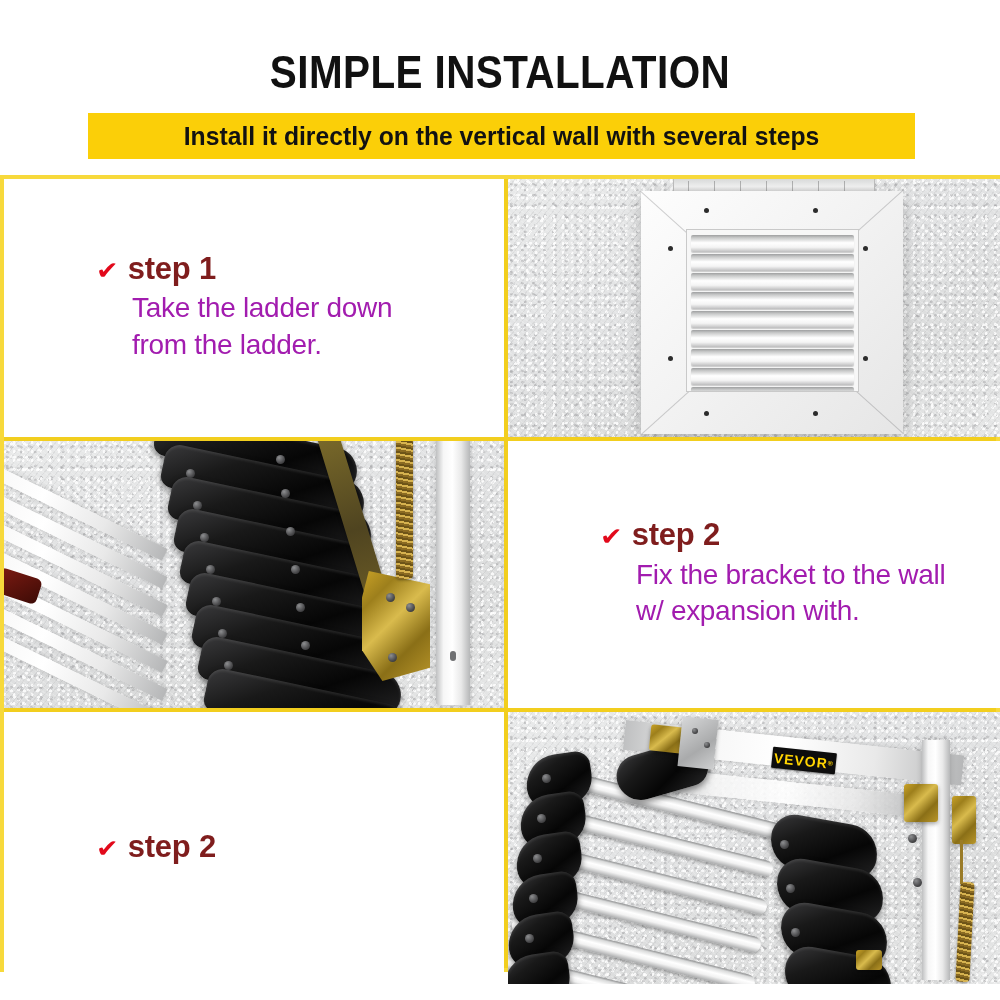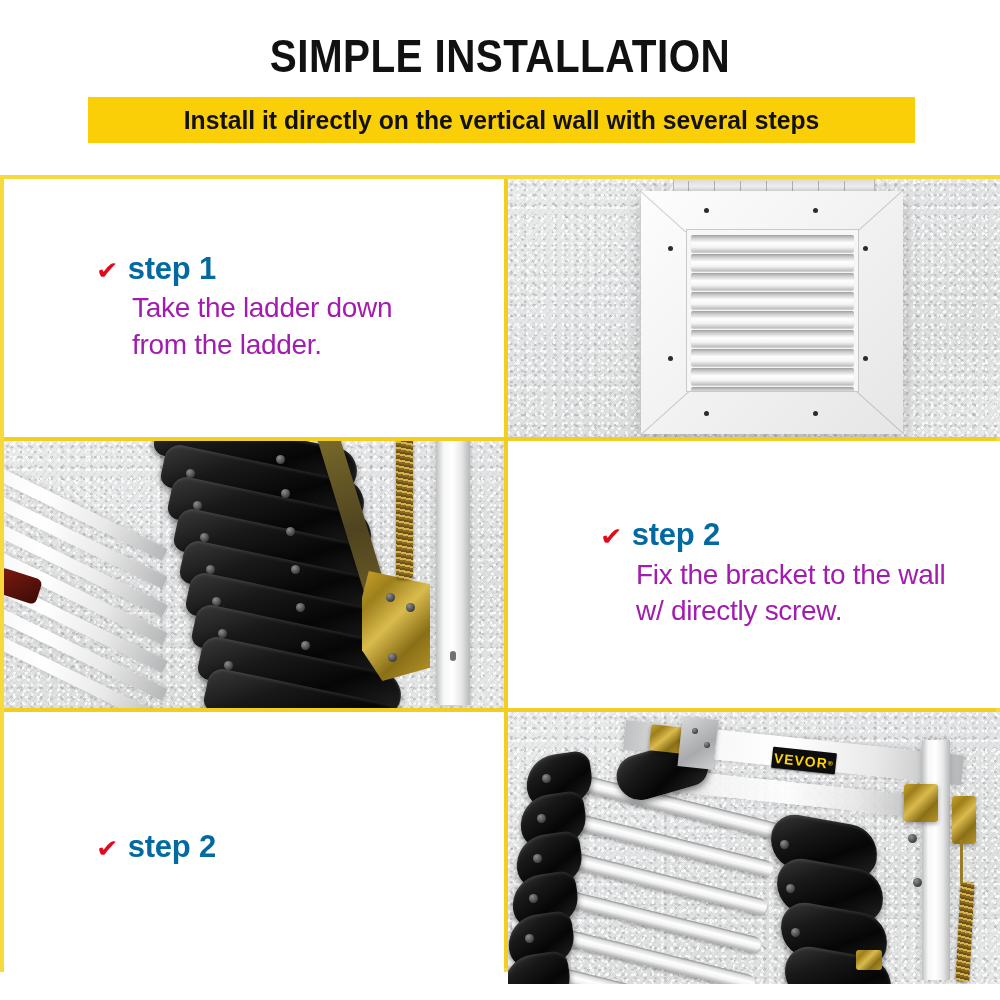--- a/index.html
+++ b/index.html
@@ -6,21 +6,21 @@
   body{
     width:1000px;height:1000px;
     background:#ffffff;
     font-family:"Liberation Sans","DejaVu Sans",sans-serif;
     overflow:hidden;
     position:relative;
   }
   .page{position:relative;width:1000px;height:1000px;background:#fff;}
 
   
-  .header{position:absolute;left:0;top:0;width:1000px;height:175px;background:#fff;}
+  .header{position:absolute;left:0;top:16px;width:1000px;height:175px;background:#fff;}
   .title{
     position:absolute;left:0;top:28px;width:1000px;
     text-align:center;
     font-family:"Liberation Sans Narrow","Liberation Sans",sans-serif;
     font-weight:bold;
     font-size:47px;
     letter-spacing:0.5px;
     color:#111111;
     transform:scaleX(0.86);
     transform-origin:center top;
@@ -59,21 +59,21 @@
   
   .textcell{background:#ffffff;display:flex;align-items:center;}
   .textwrap{padding-left:92px;padding-right:18px;}
   .steprow{display:flex;align-items:flex-start;margin-bottom:2px;}
   .check{
     color:#E2091B;font-size:27px;line-height:1;
     margin-right:9px;margin-top:5px;font-weight:bold;
     display:inline-block;transform:scale(1.0,0.92);
   }
   .steplabel{
-    font-size:31px;font-weight:bold;color:#0369a1;
+    font-size:31px;font-weight:bold;color:#7f1d1d;
     letter-spacing:-0.2px;line-height:1.05;
   }
   .stepdesc{
     font-size:28px;color:#a21caf;line-height:1.30;
     margin-left:36px;margin-top:5px;letter-spacing:-0.3px;
   }
   .stepdesc div{white-space:nowrap;}
 
   
   .photo{position:relative;width:100%;height:100%;overflow:hidden;}
@@ -309,21 +309,21 @@
     </div>
 
     <div class="cell textcell">
       <div class="textwrap">
         <div class="steprow">
           <span class="check">✔</span>
           <span class="steplabel">step 2</span>
         </div>
         <div class="stepdesc">
           <div>Fix the bracket to the wall</div>
-          <div>w/ directly screw.</div>
+          <div>w/ expansion with.</div>
         </div>
       </div>
     </div>
 
     <div class="cell textcell">
       <div class="textwrap">
         <div class="steprow">
           <span class="check">✔</span>
           <span class="steplabel">step 2</span>
         </div>

